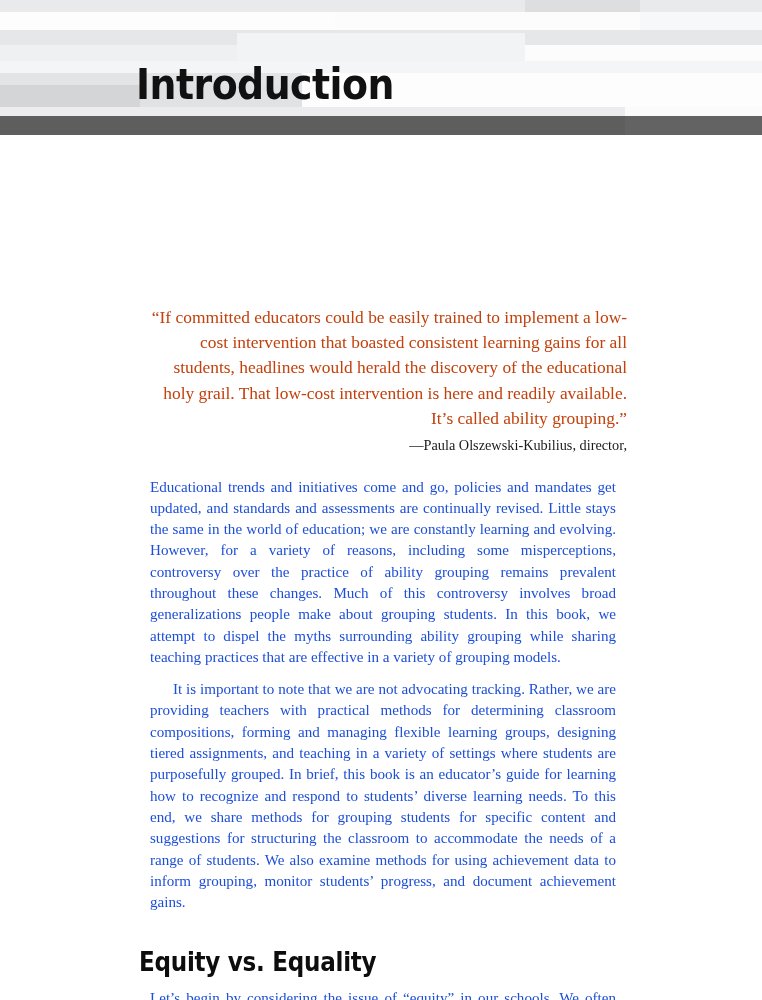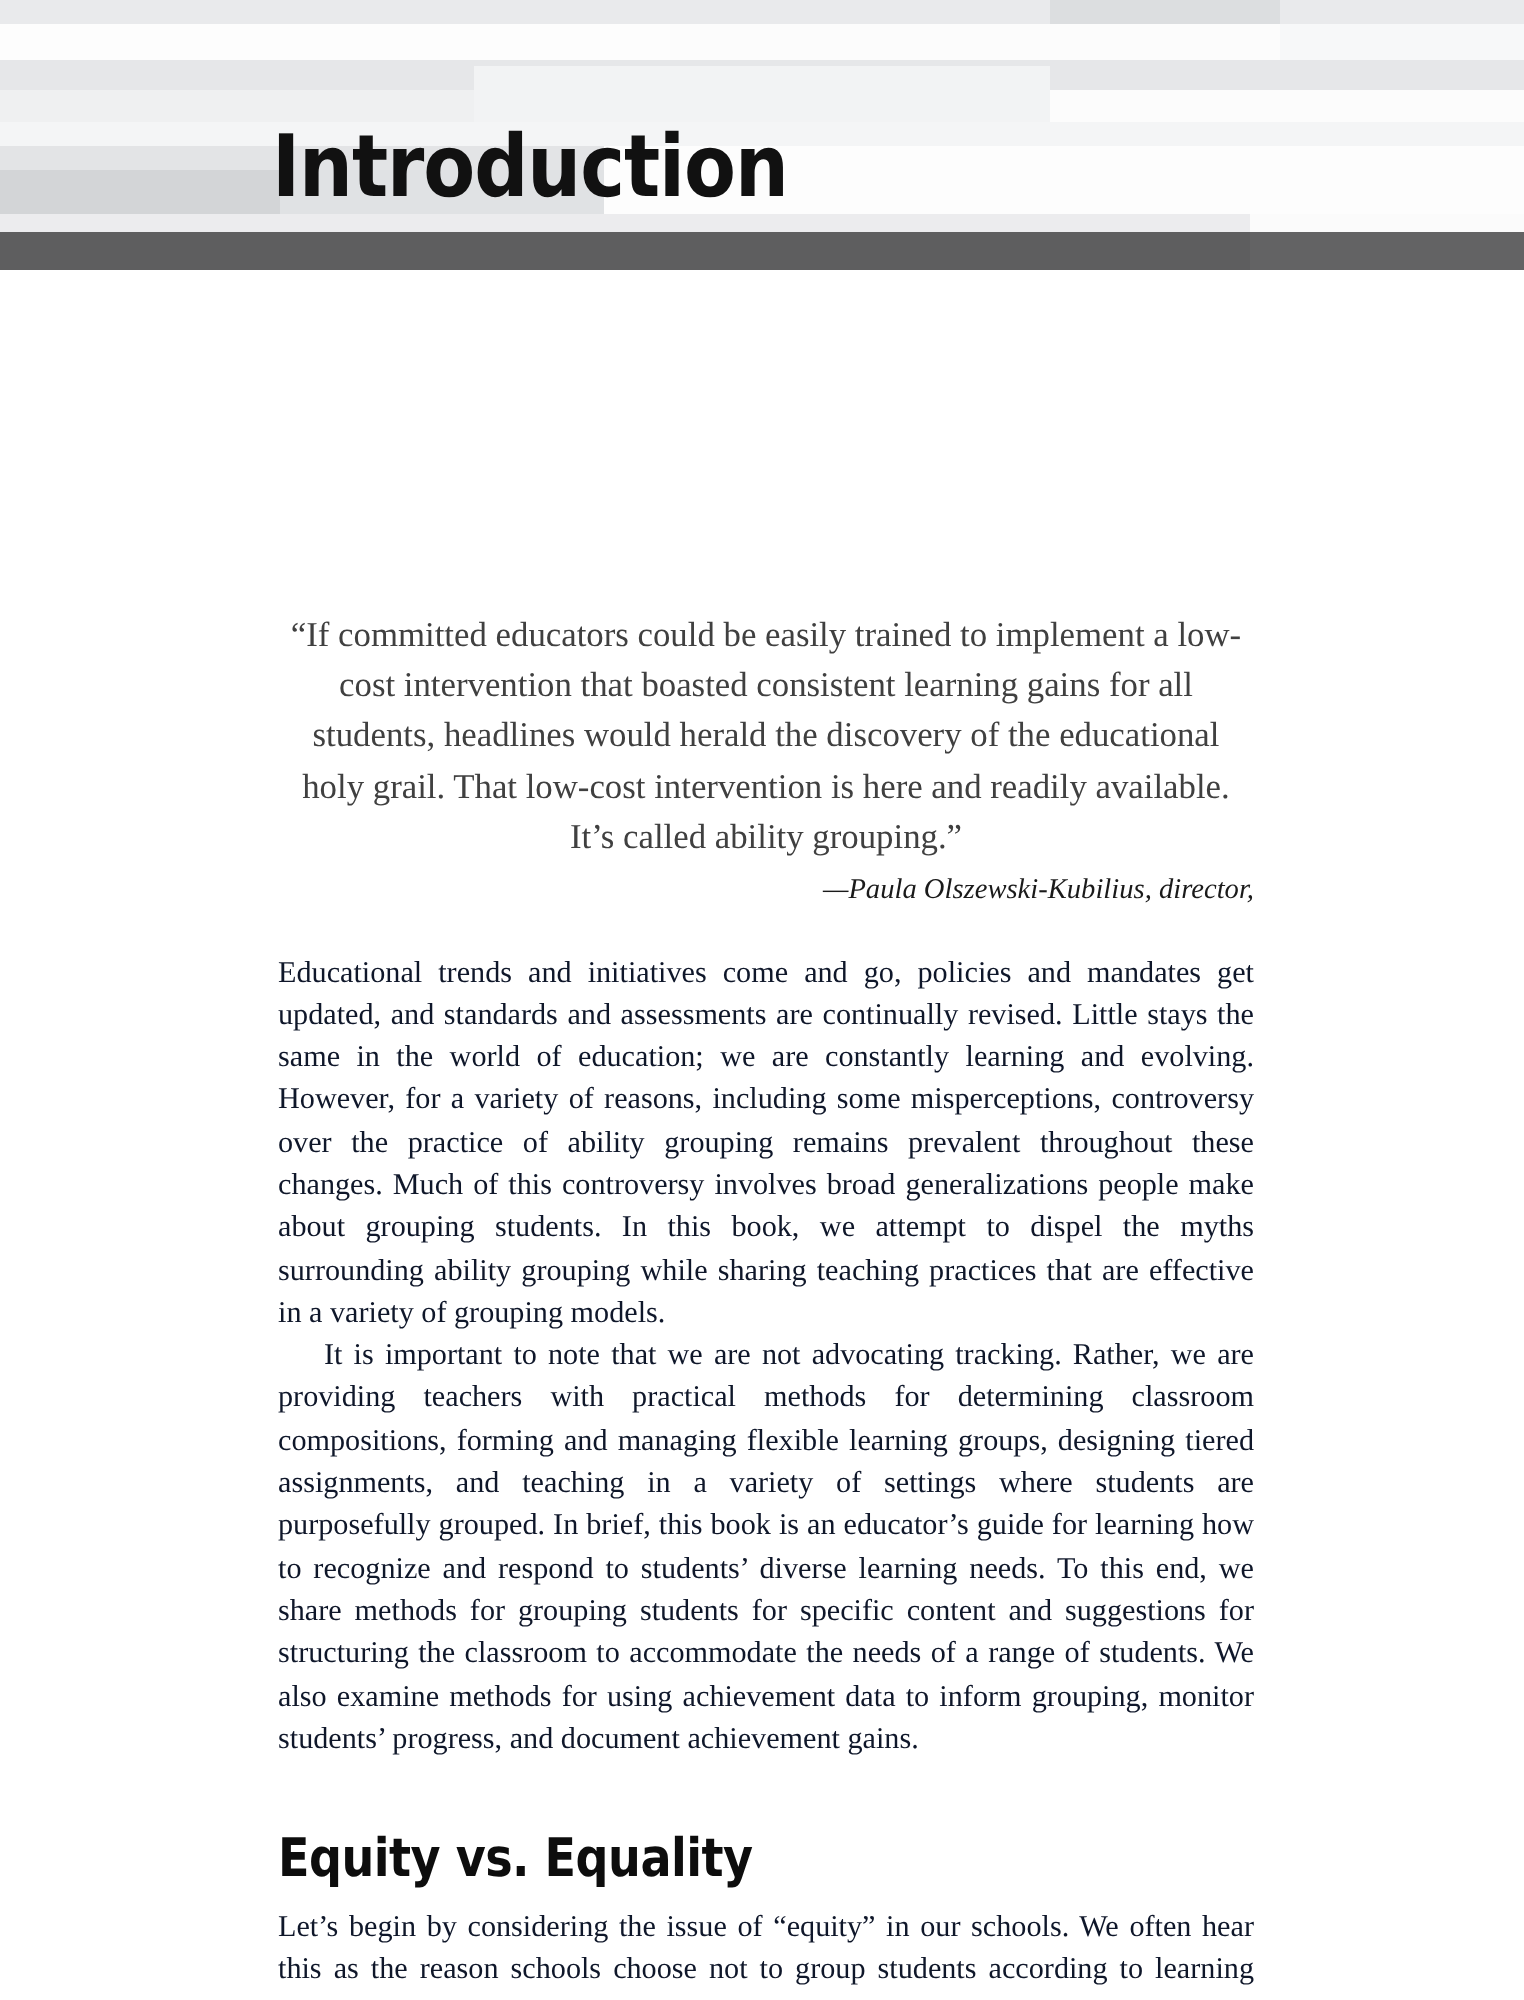--- a/index.html
+++ b/index.html
@@ -74,41 +74,40 @@
     position: absolute;
     left: 139px;
     top: 165px;
     width: 488px;
   }
 
   
   .quote {
     font-size: 17.4px;
     line-height: 25.2px;
-    color: #404040;
-    text-align: center;
+    color: #c2410c;
+    text-align: right;
     margin: 0;
   }
   .quote-attrib {
     margin-top: 5px;
-    font-style: italic;
     font-size: 14.3px;
     line-height: 18.5px;
     text-align: right;
     color: #1a1a1a;
   }
   .quote-attrib div { white-space: nowrap; }
 
   
   .body-block { margin-top: 22px; }
   p.body {
-    margin: 0;
+    margin: 11px;
     font-size: 15.1px;
     line-height: 21.3px;
-    color: #0f172a;
+    color: #1d4ed8;
     text-align: justify;
     text-justify: inter-word;
     hyphens: none;
   }
   p.body.indent { text-indent: 23px; }
 
   
   h2.section-heading {
     font-family: "DejaVu Sans", sans-serif;
     font-weight: bold;

